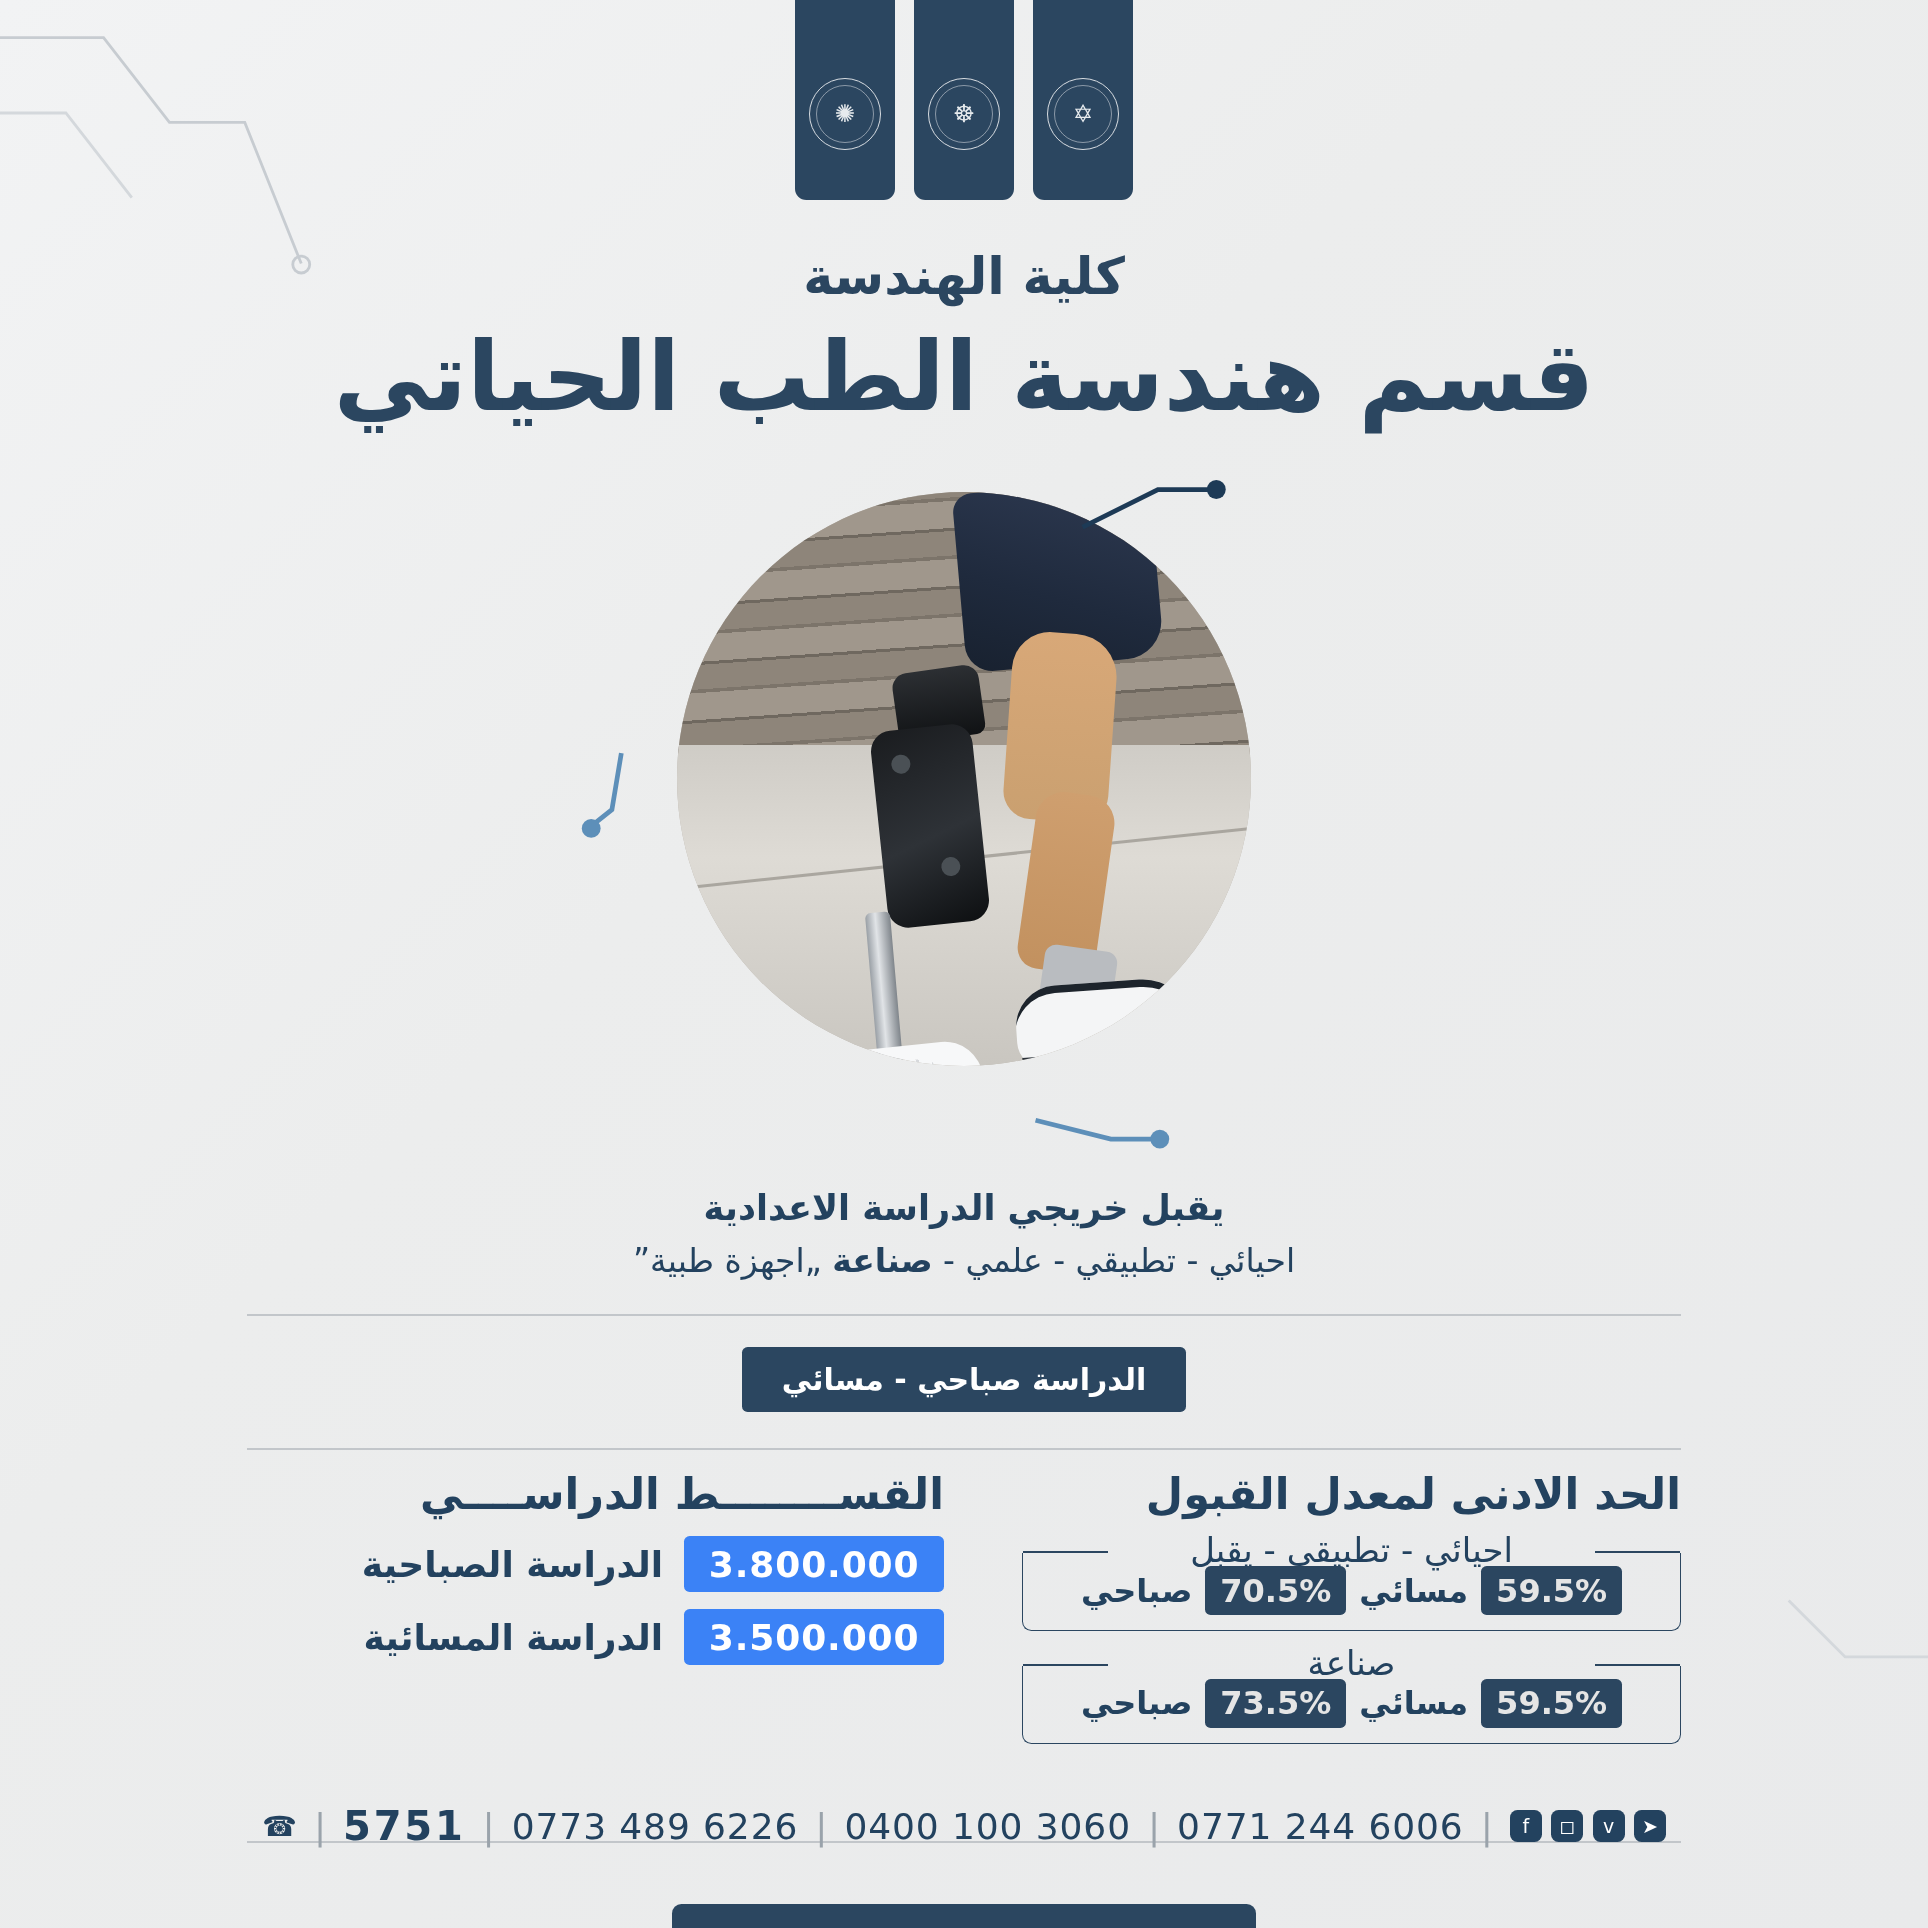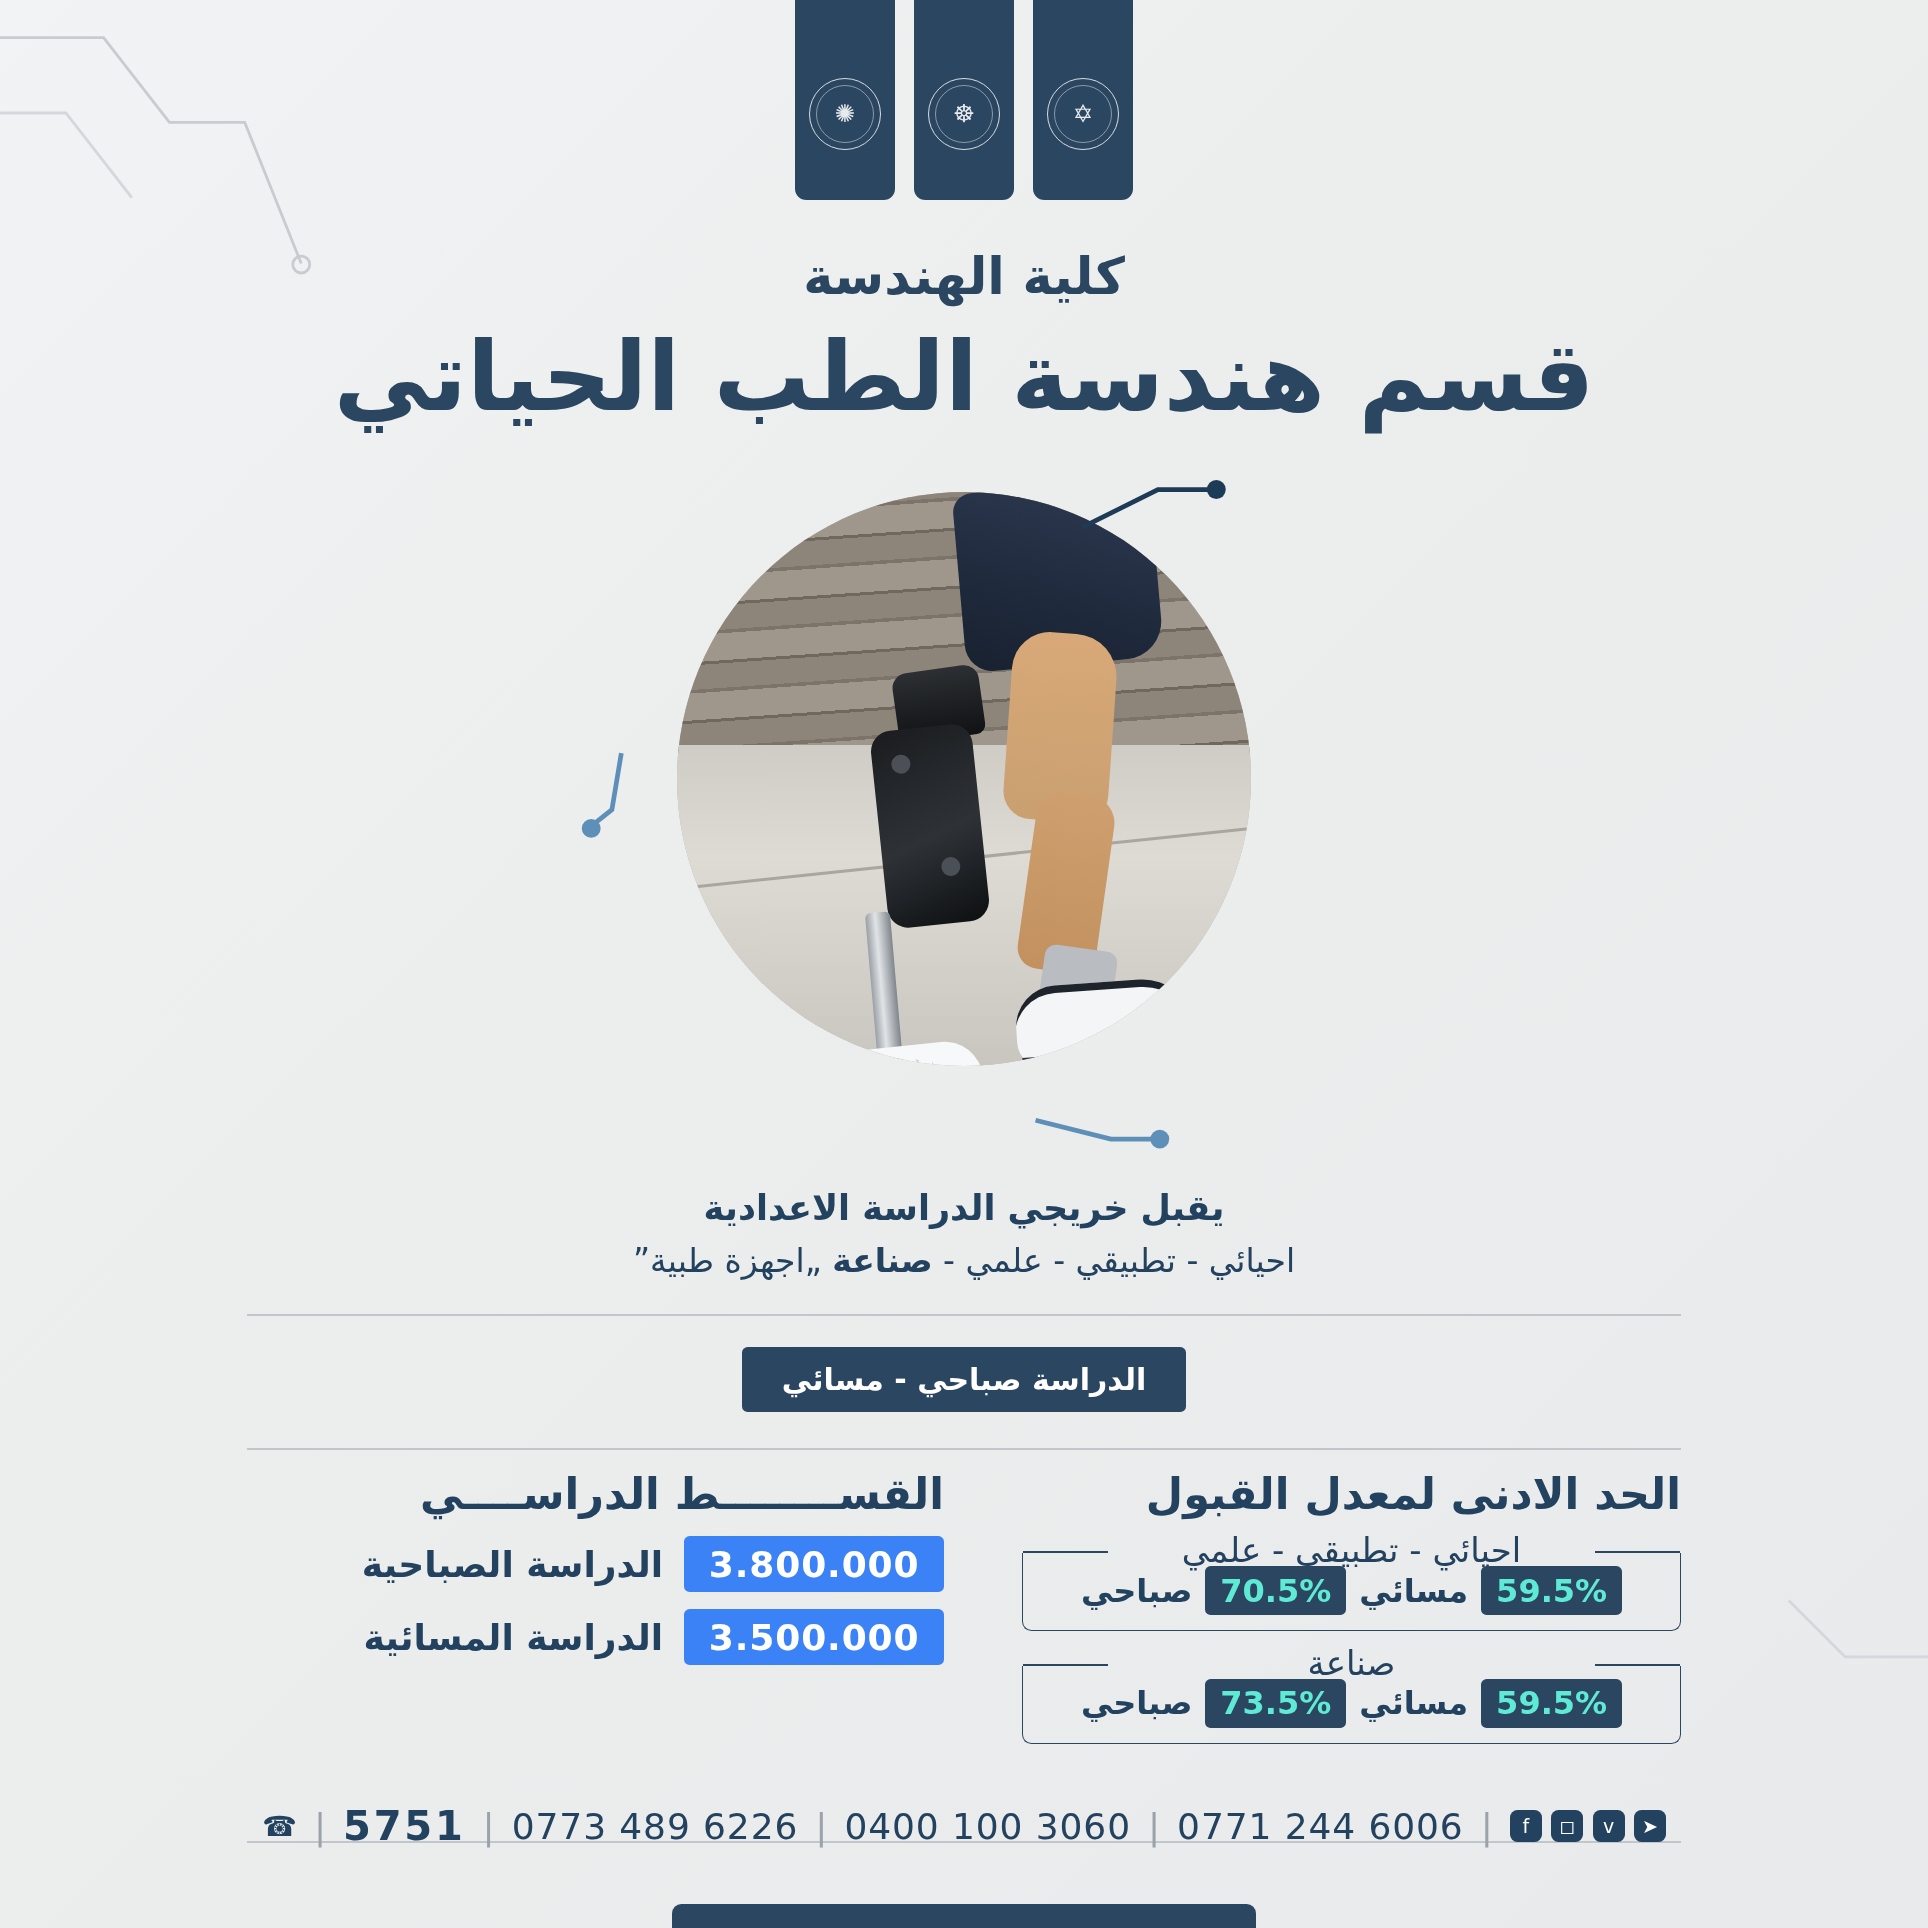--- a/index.html
+++ b/index.html
@@ -350,21 +350,21 @@
   }
   .rate-box::before { right: 0; }
   .rate-box::after  { left: 0; }
   .rate-label {
     color: #23425f;
     font-size: 32px;
     font-weight: bold;
   }
   .rate-chip {
     background: #2b4660;
-    color: #5eead4;
+    color: #e5e5e5;
     font-size: 32px;
     font-weight: bold;
     padding: 5.6px 15px;
     border-radius: 5.6px;
   }
 
   .fee-row {
     display: flex;
     align-items: center;
     justify-content: flex-start;
@@ -511,21 +511,21 @@
   <div class="pill">الدراسة صباحي - مسائي</div>
 </div>
 
 <div class="rule" style="top:1448px; left:247px; right:247px;"></div>
 
 <div class="lower">
 
   <div class="col-right">
     <div class="sec-title">الحد الادنى لمعدل القبول</div>
 
-    <div class="branch-label">احيائي - تطبيقي - علمي</div>
+    <div class="branch-label">احيائي - تطبيقي - يقبل</div>
     <div class="rate-box">
       <span class="rate-chip">59.5%</span>
       <span class="rate-label">مسائي</span>
       <span class="rate-chip">70.5%</span>
       <span class="rate-label">صباحي</span>
     </div>
 
     <div class="branch-label">صناعة</div>
     <div class="rate-box">
       <span class="rate-chip">59.5%</span>

